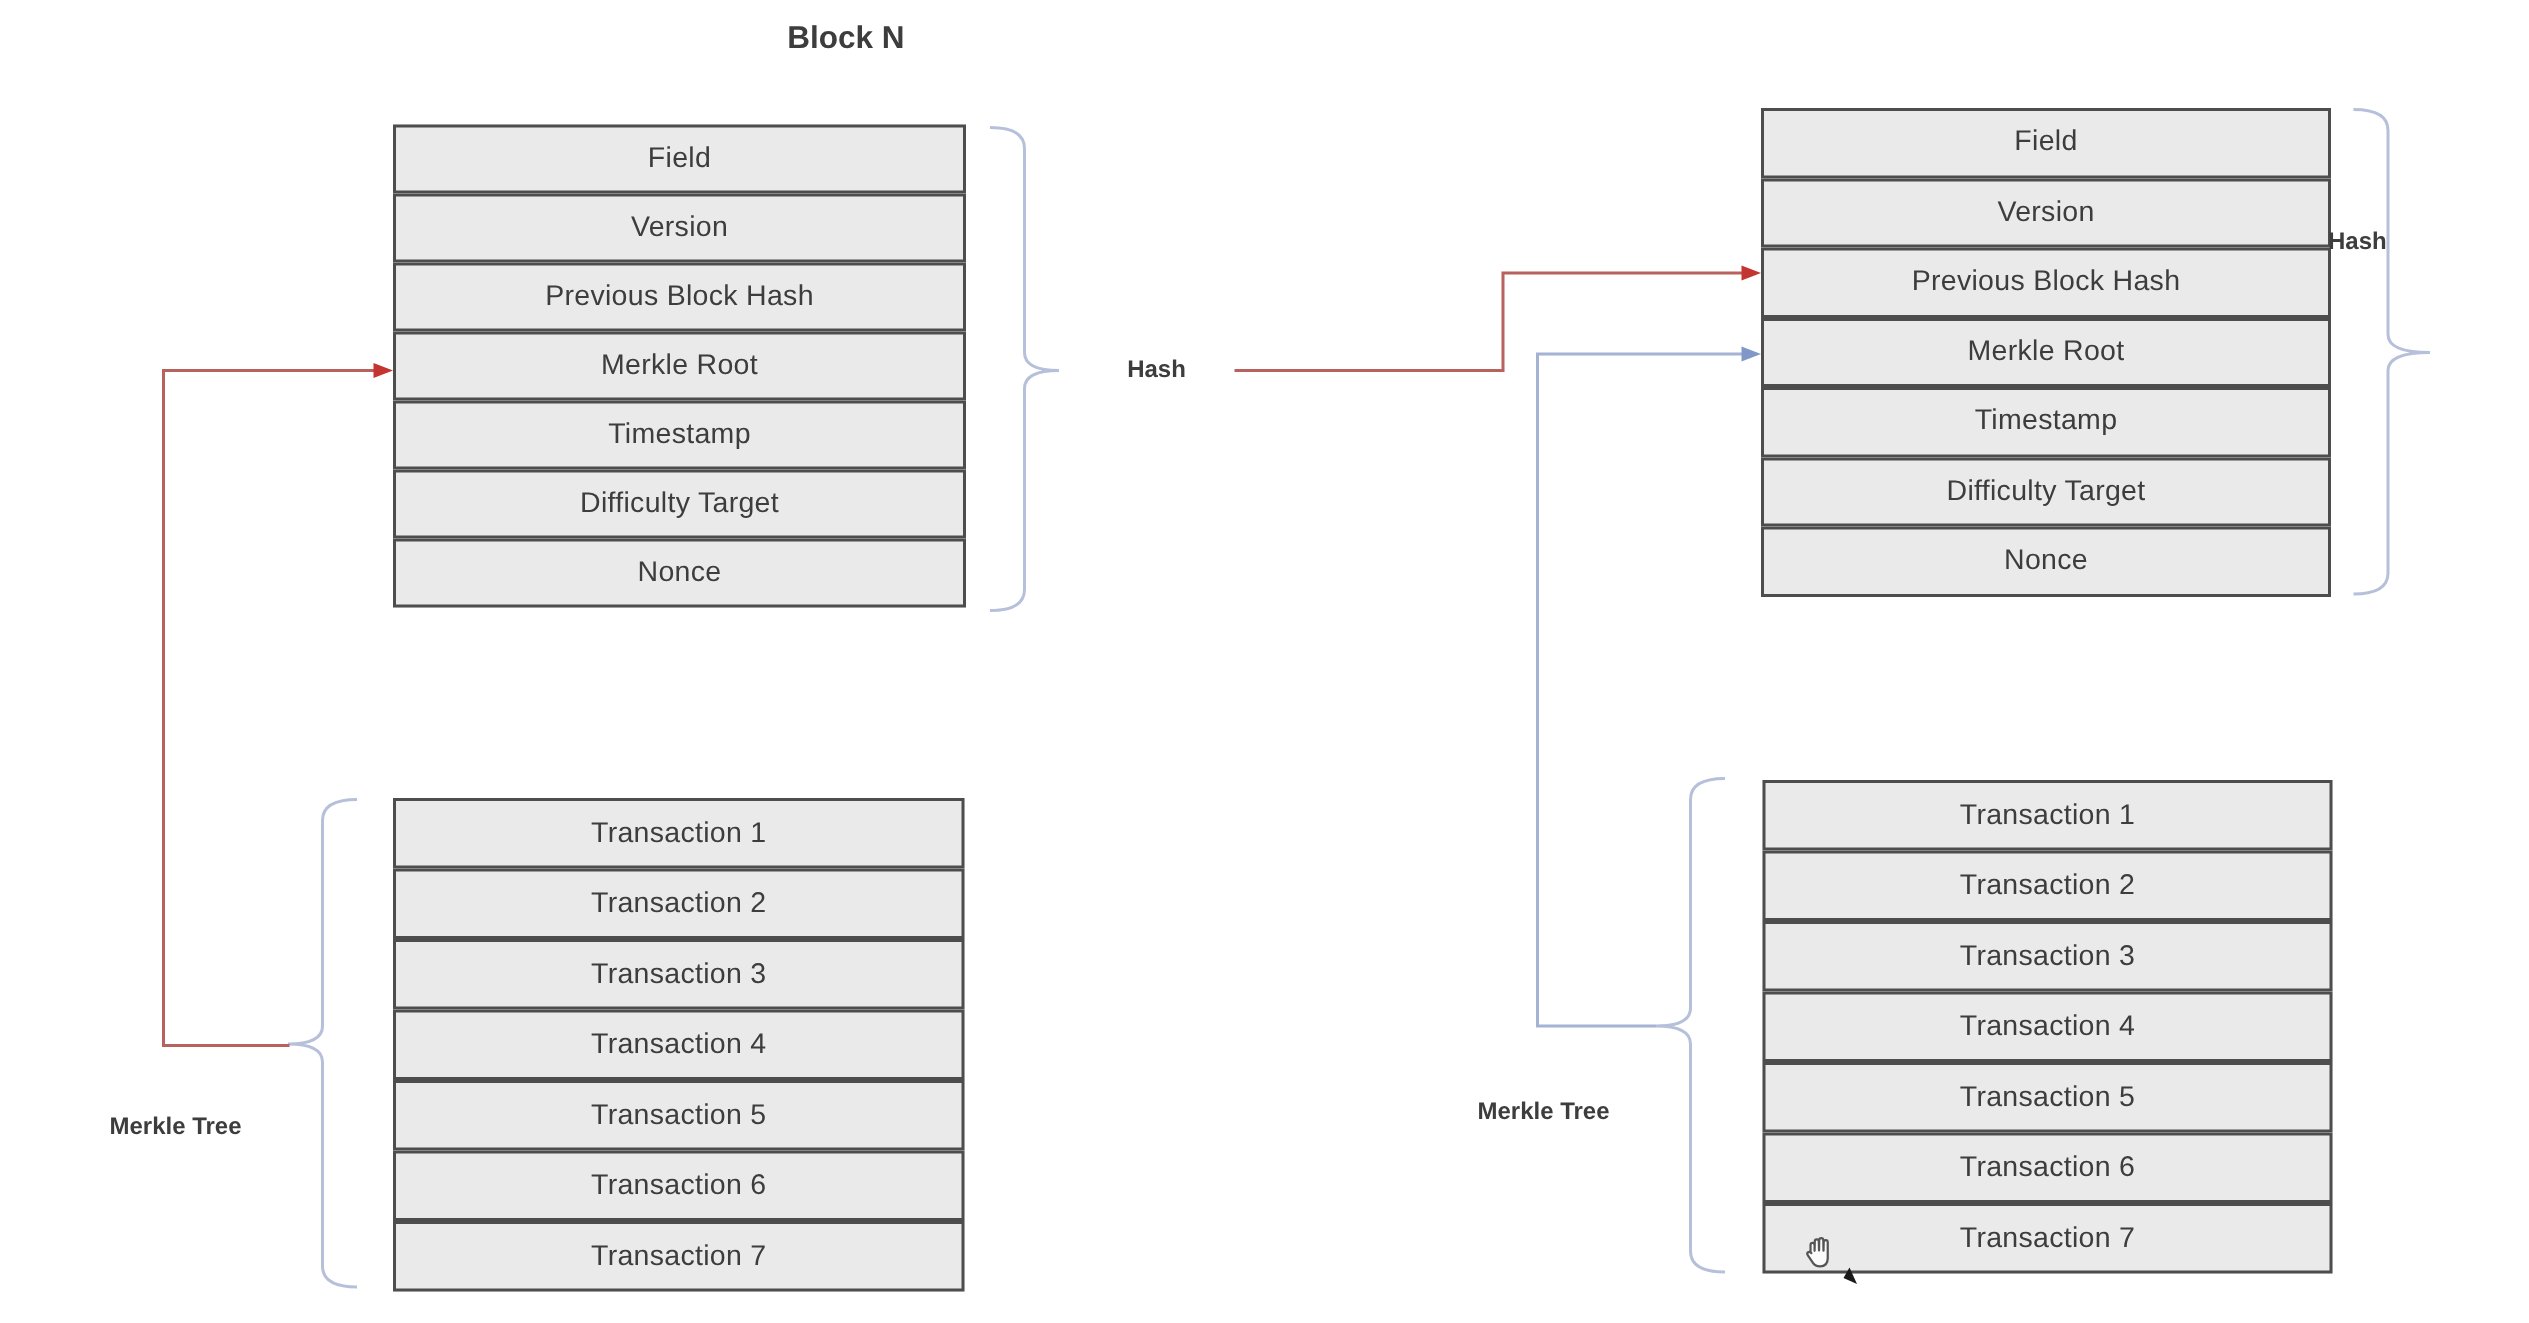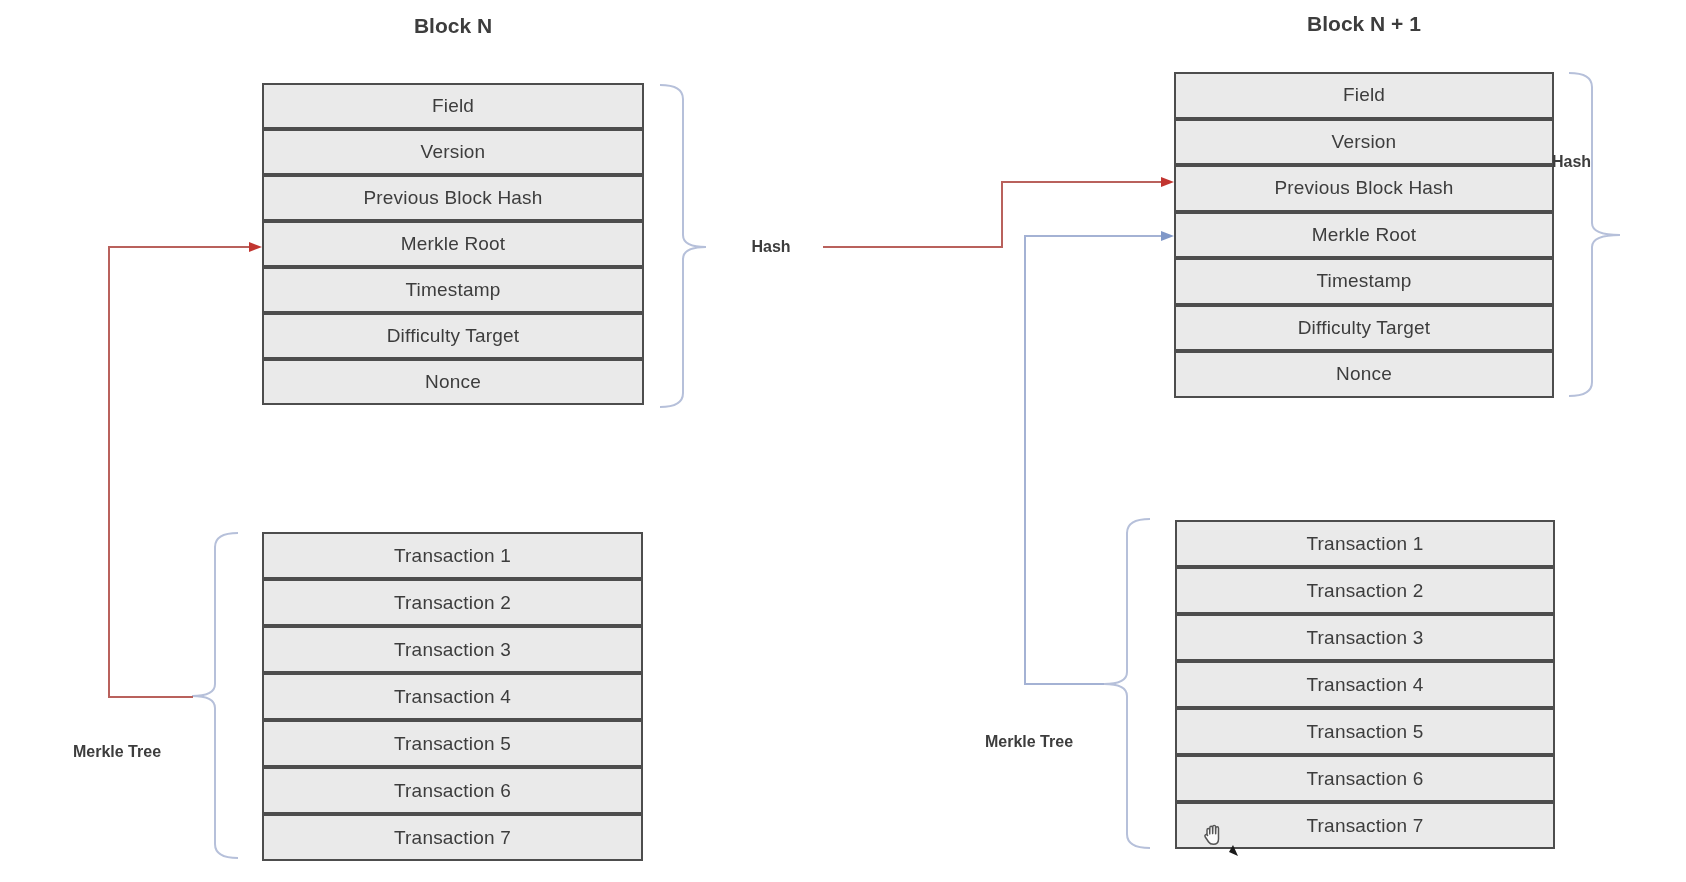--- a/index.html
+++ b/index.html
@@ -19,21 +19,21 @@
     letter-spacing:.2px;white-space:nowrap;
   }
   #tblN{left:262px;top:83px;width:382px;}   #tblN .t-row{height:46px;}
   #tblNtx{left:262px;top:532px;width:381px;} #tblNtx .t-row{height:47px;}
   #tblN1{left:1174px;top:72px;width:380px;}  #tblN1 .t-row{height:46.5px;}
   #tblN1tx{left:1175px;top:520px;width:380px;} #tblN1tx .t-row{height:47px;}
   .title,.lbl{
     position:absolute;z-index:3;color:var(--text,#3d3d3d);
     font-weight:600;white-space:nowrap;
   }
-  .title{font-size:21px;text-align:center;width:300px;}
+  .title{font-size:21px;text-align:right;width:300px;}
   #titleN{left:303px;top:14px;}
   #titleN1{left:1214px;top:12px;}
   .lbl{font-size:16px;}
   #hashMid{left:741px;top:238px;width:60px;text-align:center;}
   #hashRight{left:1552px;top:153px;width:70px;text-align:left;}
   #merkleLeft{left:37px;top:743px;width:160px;text-align:center;}
   #merkleRight{left:949px;top:733px;width:160px;text-align:center;}
 </style>
 </head>
 <body>
@@ -56,21 +56,20 @@
     <path d="M1104,684 L1025,684 L1025,236 L1162,236" fill="none" stroke="var(--blue-line,#a4b2d4)" stroke-width="2"></path>
     <polygon points="1174,236 1161,231 1161,241" fill="var(--blue-arrow,#8098c8)"></polygon>
 
     <g transform="translate(1200,822) scale(1.35)">
       <path d="M5.2 9.6 L5.2 6.0 Q5.2 4.9 6.2 4.9 Q7.2 4.9 7.2 6.0 L7.2 8.8 L7.3 4.2 Q7.3 3.1 8.3 3.1 Q9.3 3.1 9.3 4.2 L9.4 8.6 L9.5 3.6 Q9.5 2.5 10.5 2.5 Q11.5 2.5 11.5 3.6 L11.6 8.7 L11.7 4.6 Q11.7 3.5 12.7 3.5 Q13.7 3.5 13.7 4.6 L13.7 12.5 Q13.7 16.5 9.9 16.5 Q7.5 16.5 6.4 14.8 L3.9 11.1 Q3.2 10.1 4.0 9.5 Q4.8 9.0 5.6 9.9 Z" fill="#fbfbfb" stroke="#555555" stroke-width="1.1" stroke-linejoin="round"></path>
     </g>
     <polygon points="1233,845 1238,856 1229,852" fill="#1a1a1a"></polygon>
   </svg>
 
   <div class="title" id="titleN">Block N</div>
-  <div class="title" id="titleN1">Block N + 1</div>
 
   <div class="tbl" id="tblN">
     <div class="t-row">Field</div>
     <div class="t-row">Version</div>
     <div class="t-row">Previous Block Hash</div>
     <div class="t-row">Merkle Root</div>
     <div class="t-row">Timestamp</div>
     <div class="t-row">Difficulty Target</div>
     <div class="t-row">Nonce</div>
   </div>

